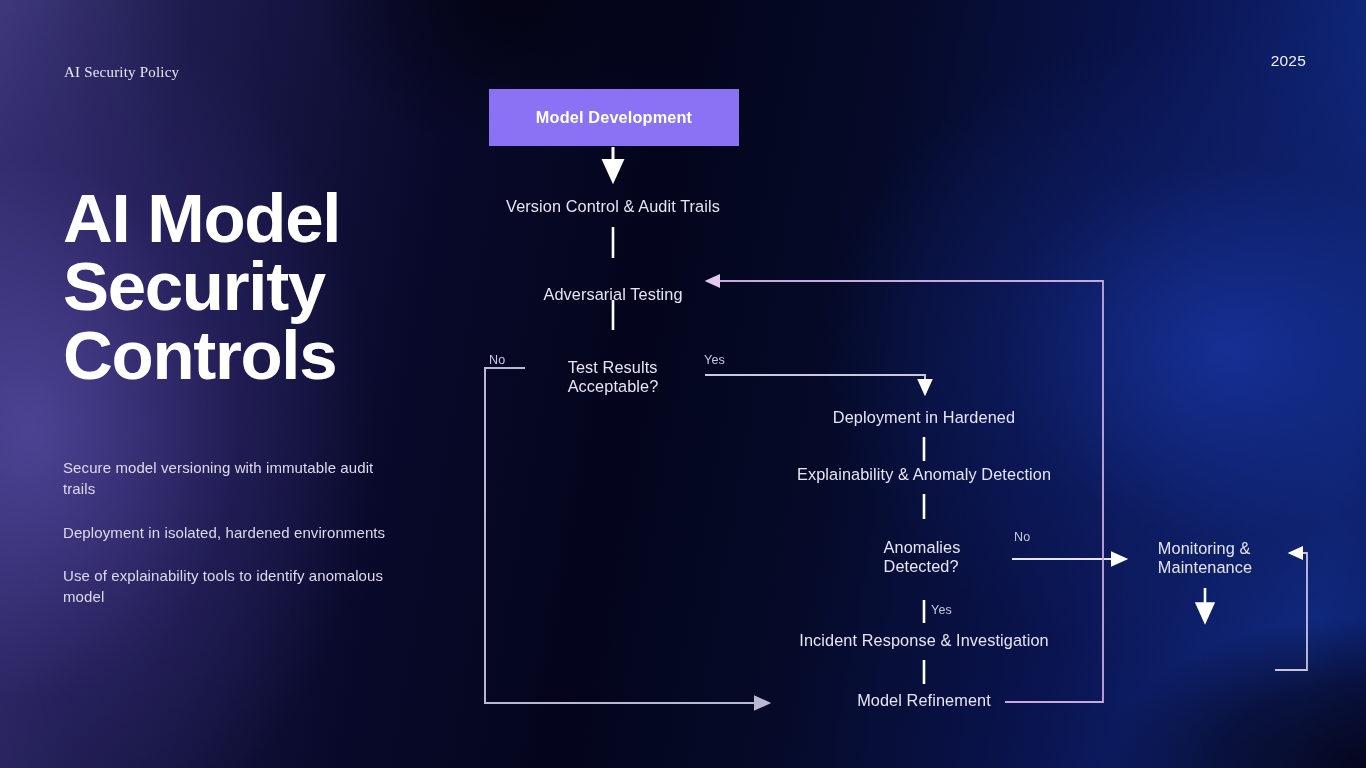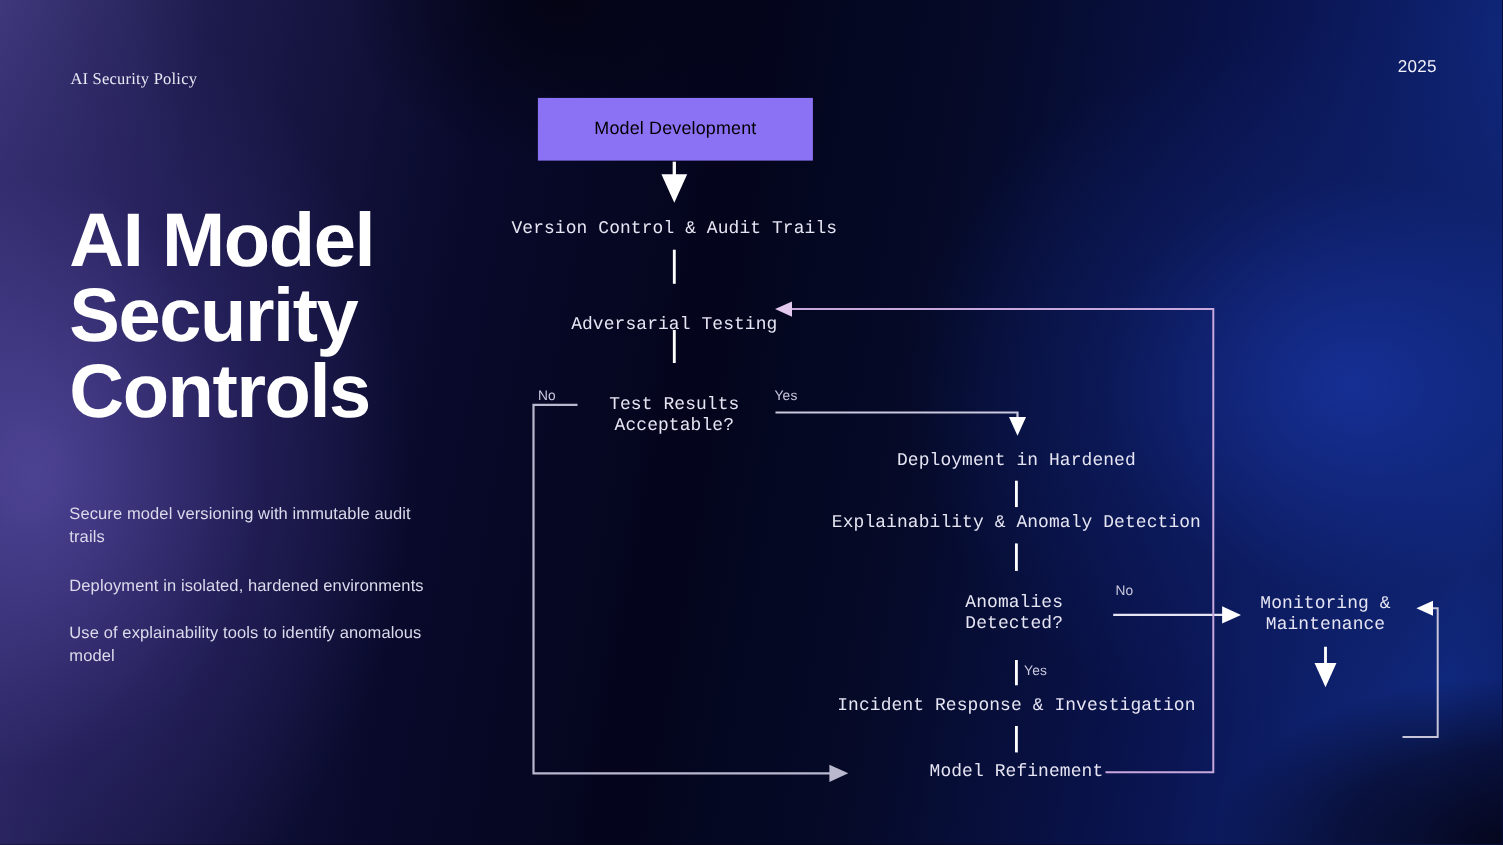--- a/index.html
+++ b/index.html
@@ -85,39 +85,38 @@
     left: 0; top: 0;
     width: 1366px;
     height: 768px;
     pointer-events: none;
   }
   .node {
     position: absolute;
     color: #e6e5f3;
     font-size: 16.3px;
     line-height: 1.18;
-    text-align: center;
+    text-align: left;
     letter-spacing: 0.1px;
     white-space: pre-line;
     transform: translate(-50%, -50%);
-    font-family: Liberation Mono, monospace;
   }
   .start-box {
     position: absolute;
     left: 489px; top: 89px;
     width: 250px; height: 57px;
     background: #8b72f5;
     display: flex;
     align-items: center;
     justify-content: center;
   }
   .start-box span {
-    color: #000000;
+    color: #ffffff;
     font-size: 16.3px;
-    font-weight: 400;
+    font-weight: 700;
     letter-spacing: 0.15px;
   }
   .edge-label {
     position: absolute;
     font-size: 12.5px;
     color: #c9c8de;
     letter-spacing: 0.2px;
   }
 </style>
 </head>

